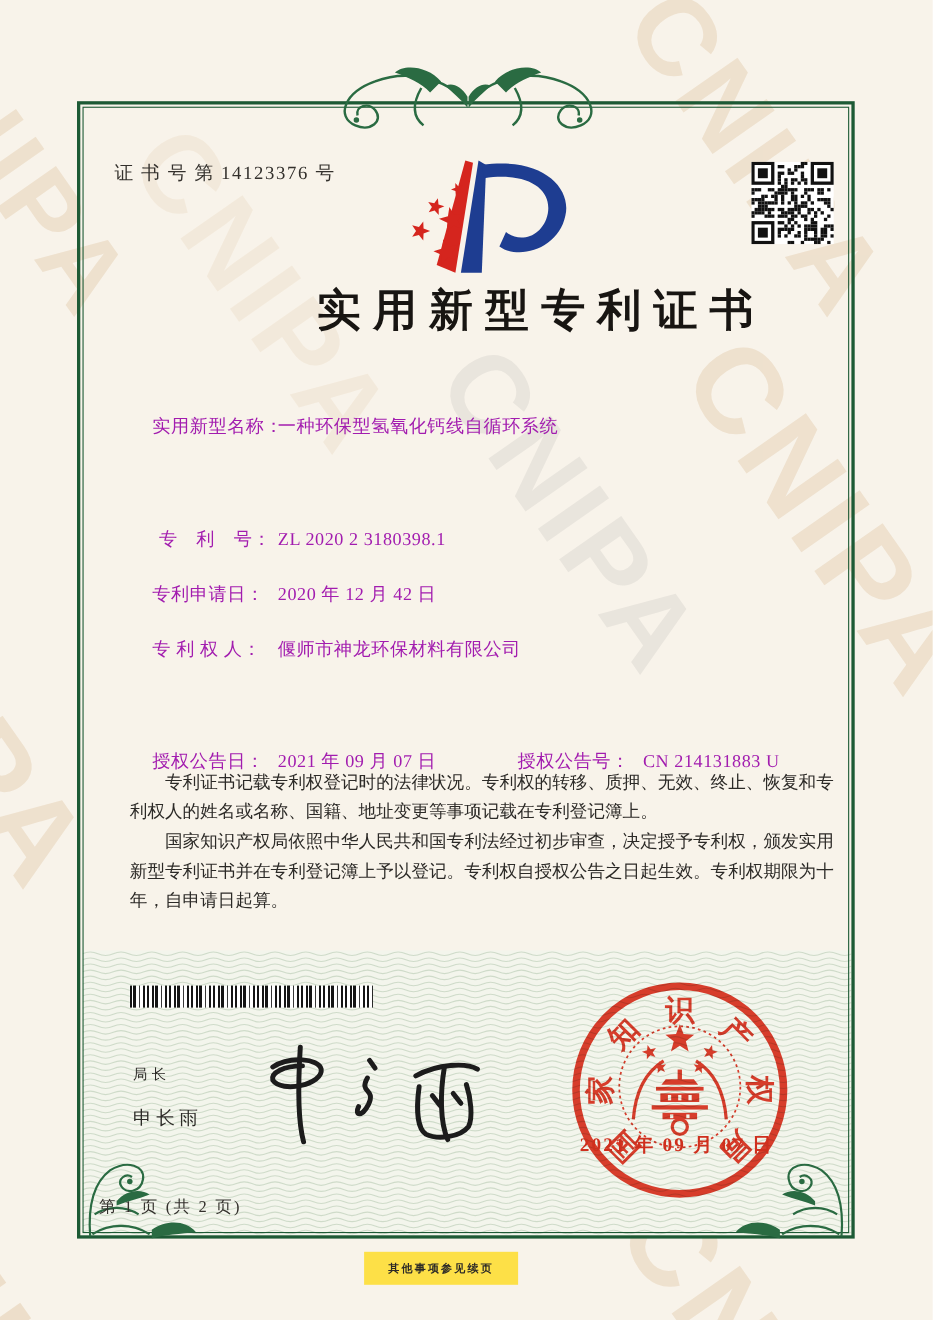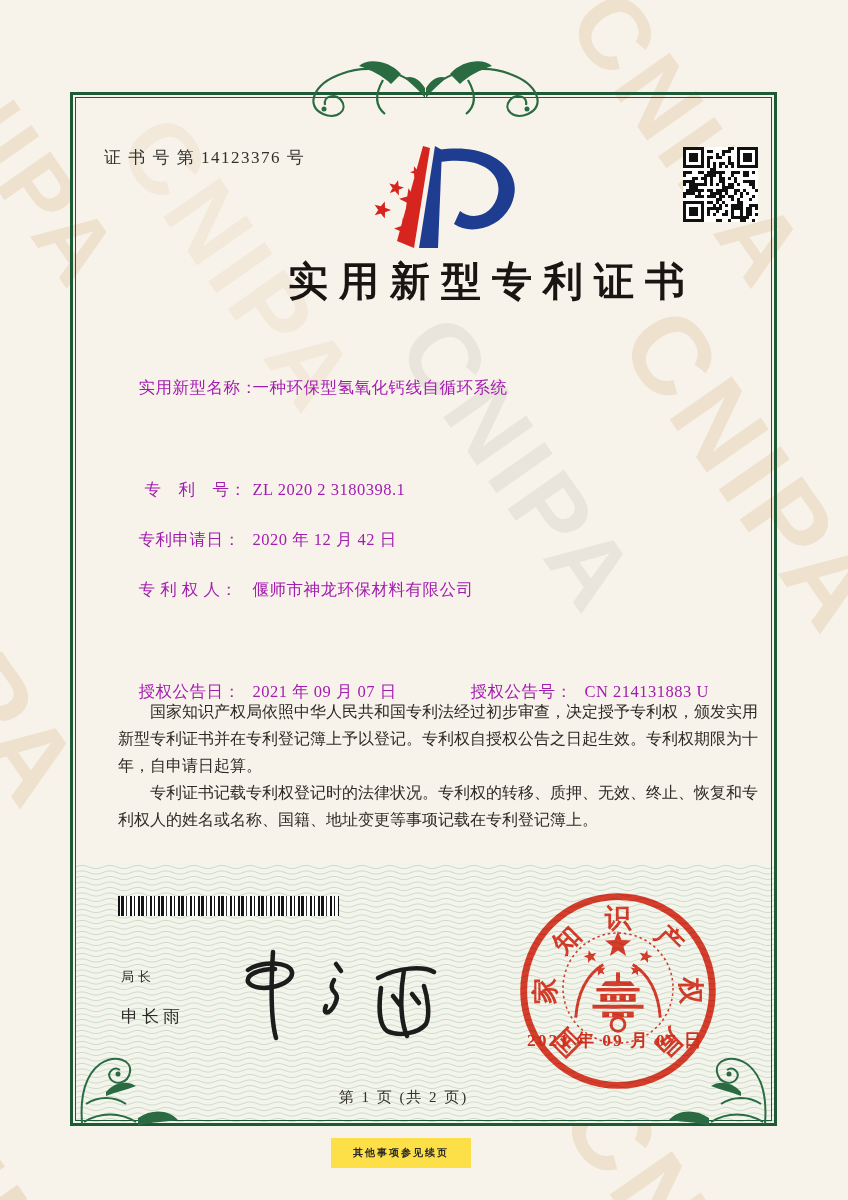--- a/index.html
+++ b/index.html
@@ -40,22 +40,22 @@
     z-index:3;}
   .barcode-bars{width:100%;height:100%;
     background:repeating-linear-gradient(90deg,#141414 0 2px,#fff 2px 3px,#141414 3px 6px,#fff 6px 8px,
       #3a3a3a 8px 9px,#fff 9px 12px,#141414 12px 14px,#fff 14px 16px,#141414 16px 17px,#fff 17px 20px);}
   .signer-title{position:absolute;left:121px;top:968px;font-size:13px;letter-spacing:4px;z-index:3;}
   .signer-name{position:absolute;left:121px;top:1005px;font-size:17px;letter-spacing:4px;z-index:3;}
   .signature{position:absolute;left:228px;top:936px;z-index:3;}
   .seal{position:absolute;left:505px;top:878px;z-index:2;mix-blend-mode:multiply;opacity:.93;}
   .seal-date{position:absolute;left:527px;top:1028px;z-index:4;font-size:17.5px;font-weight:bold;
              color:#cf2f1d;letter-spacing:2px;white-space:pre;}
-  .page-num{position:absolute;left:70px;top:1088px;width:667px;text-align:center;font-size:15px;
-            letter-spacing:2px;color:#33302c;z-index:3;}
+  .page-num{position:absolute;left:70px;top:1088px;width:667px;font-size:15px;
+            letter-spacing:2px;color:#33302c;z-index:3;padding-left:20px;}
   .cont-note{position:absolute;left:331px;top:1138px;background:#fde047;padding:8px 22px;
              font-size:10px;letter-spacing:2px;color:#2c2a27;z-index:3;font-weight:bold;}
   svg{display:block;}
 </style>
 </head>
 <body>
 
 <div class="page">
 
   <span class="wm wm1">CNIPA</span>
@@ -413,22 +413,22 @@
     <span class="flabel">专 利 权 人：</span><span>偃师市神龙环保材料有限公司</span>
   </div>
   <div class="frow" style="top:661px;">
     <span class="flabel">授权公告日：</span><span>2021 年 09 月 07 日</span>
   </div>
   <div class="frow second" style="top:661px;">
     <span class="flabel">授权公告号：</span><span>CN 214131883 U</span>
   </div>
 
   <div class="paras">
+    <p>专利证书记载专利权登记时的法律状况。专利权的转移、质押、无效、终止、恢复和专利权人的姓名或名称、国籍、地址变更等事项记载在专利登记簿上。</p>
     <p>国家知识产权局依照中华人民共和国专利法经过初步审查，决定授予专利权，颁发实用新型专利证书并在专利登记簿上予以登记。专利权自授权公告之日起生效。专利权期限为十年，自申请日起算。</p>
-    <p>专利证书记载专利权登记时的法律状况。专利权的转移、质押、无效、终止、恢复和专利权人的姓名或名称、国籍、地址变更等事项记载在专利登记簿上。</p>
   </div>
 
   <div class="barcode">
       <div class="barcode-bars"></div>
     </div>
 
   <div class="signer-title">局长</div>
   <div class="signer-name">申长雨</div>
 
   <svg class="signature" width="235" height="115" viewBox="0 0 235 115">

